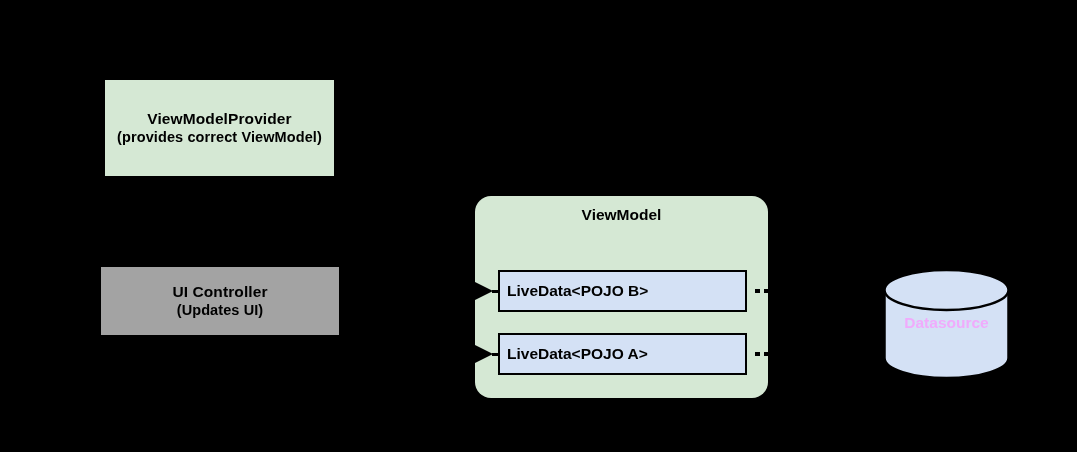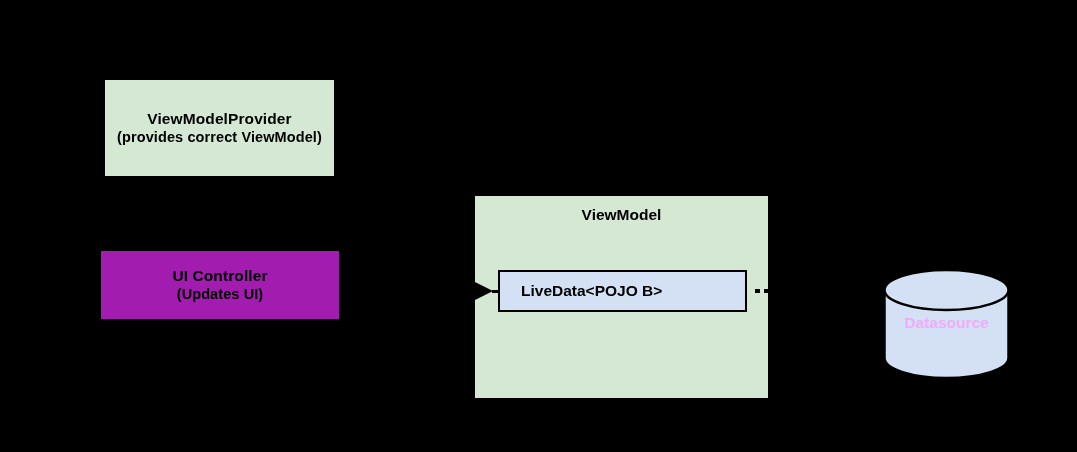--- a/index.html
+++ b/index.html
@@ -46,35 +46,36 @@
     left: 105px;
     top: 52px;
     width: 229px;
     height: 96px;
     background: #d5e8d4;
   }
 
   
   #ui-controller {
     left: 101px;
-    top: 223px;
+    top: 239px;
     width: 238px;
     height: 68px;
-    background: #a21caf;
+    background: #a3a3a3;
   }
 
   
   #viewmodel {
     position: absolute;
     left: 475px;
     top: 168px;
     width: 293px;
     height: 202px;
     background: #d5e8d4;
     box-sizing: border-box;
+    border-radius: 16px;
   }
   #viewmodel .vm-title {
     position: absolute;
     top: 10px;
     left: 0;
     right: 0;
     text-align: center;
     font-weight: bold;
     font-size: 15.5px;
     color: #000000;
@@ -94,21 +95,21 @@
     position: absolute;
     left: 23px;
     top: 0;
     width: 249px;
     height: 42px;
     box-sizing: border-box;
     background: #d4e1f5;
     border: 2.5px solid #000000;
     display: flex;
     align-items: center;
-    padding-left: 21px;
+    padding-left: 7px;
     font-weight: bold;
     font-size: 15.5px;
     color: #000000;
     white-space: nowrap;
   }
 
   
   .arrowhead {
     position: absolute;
     left: 0px;
@@ -184,20 +185,27 @@
     <div class="vm-title">ViewModel</div>
 
     <div class="livedata-row" id="livedata-row-b">
       <div class="arrowhead"></div>
       <div class="arrow-shaft"></div>
       <div class="livedata-box">LiveData&lt;POJO B&gt;</div>
       <div class="dash-stub d1"></div>
       <div class="dash-stub d2"></div>
     </div>
 
+    <div class="livedata-row" id="livedata-row-a">
+      <div class="arrowhead"></div>
+      <div class="arrow-shaft"></div>
+      <div class="livedata-box">LiveData&lt;POJO A&gt;</div>
+      <div class="dash-stub d1"></div>
+      <div class="dash-stub d2"></div>
+    </div>
   </div>
 
   <div id="datasource">
     <svg viewBox="0 0 129 112">
       <path d="M 2.5 22 L 2.5 90 A 62 20 0 0 0 126.5 90 L 126.5 22 Z" fill="#d4e1f5" stroke="#000000" stroke-width="2.5"></path>
       <ellipse cx="64.5" cy="22" rx="62" ry="20" fill="#d4e1f5" stroke="#000000" stroke-width="2.5"></ellipse>
     </svg>
     <div class="ds-label">Datasource</div>
   </div>
 

